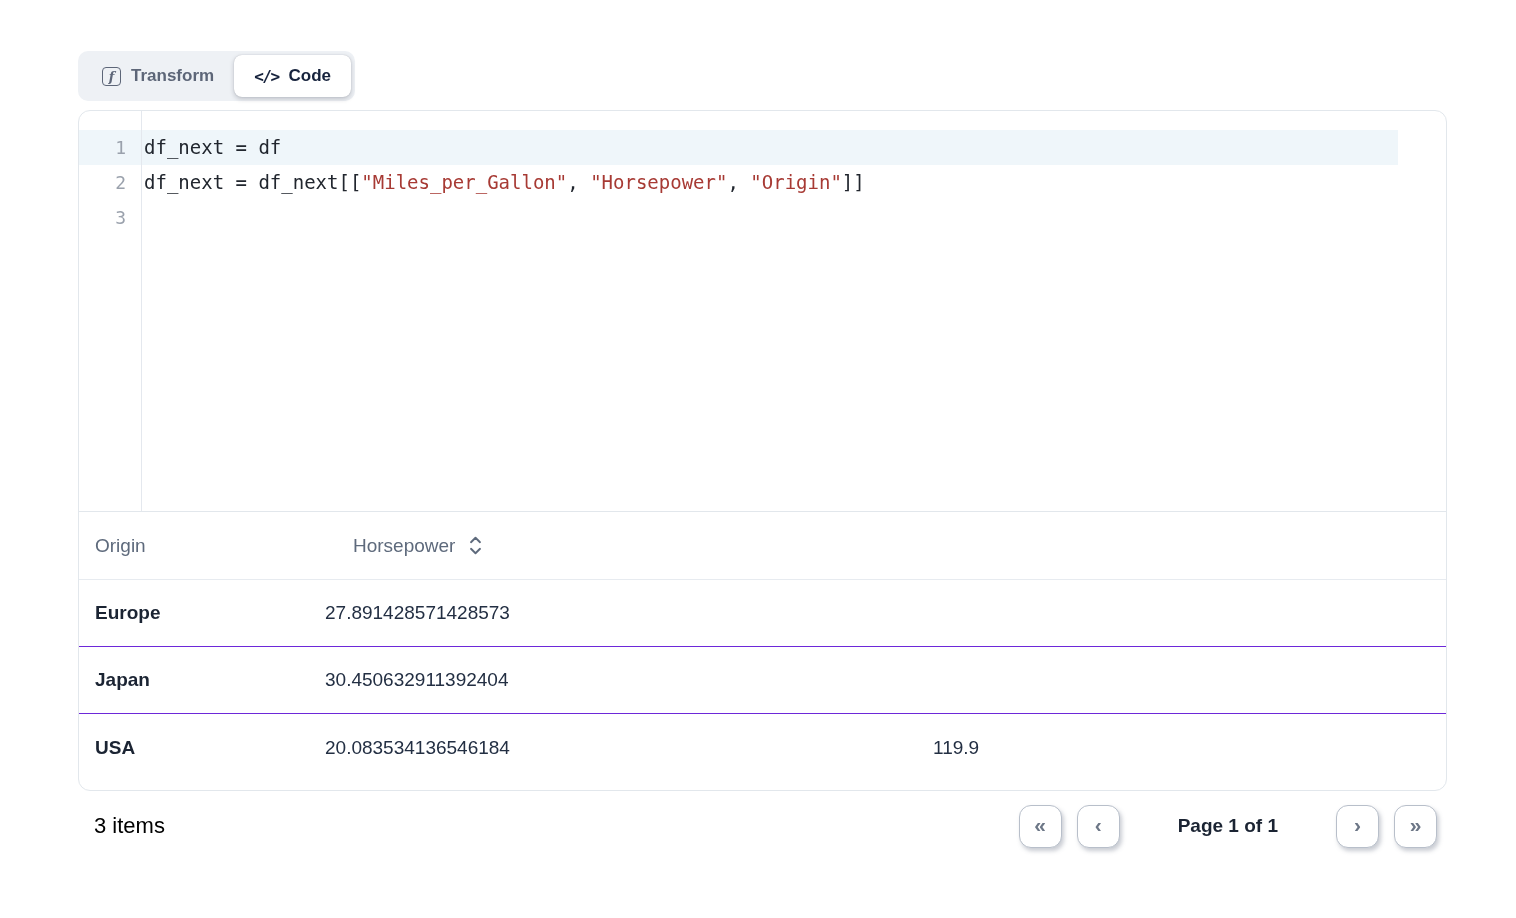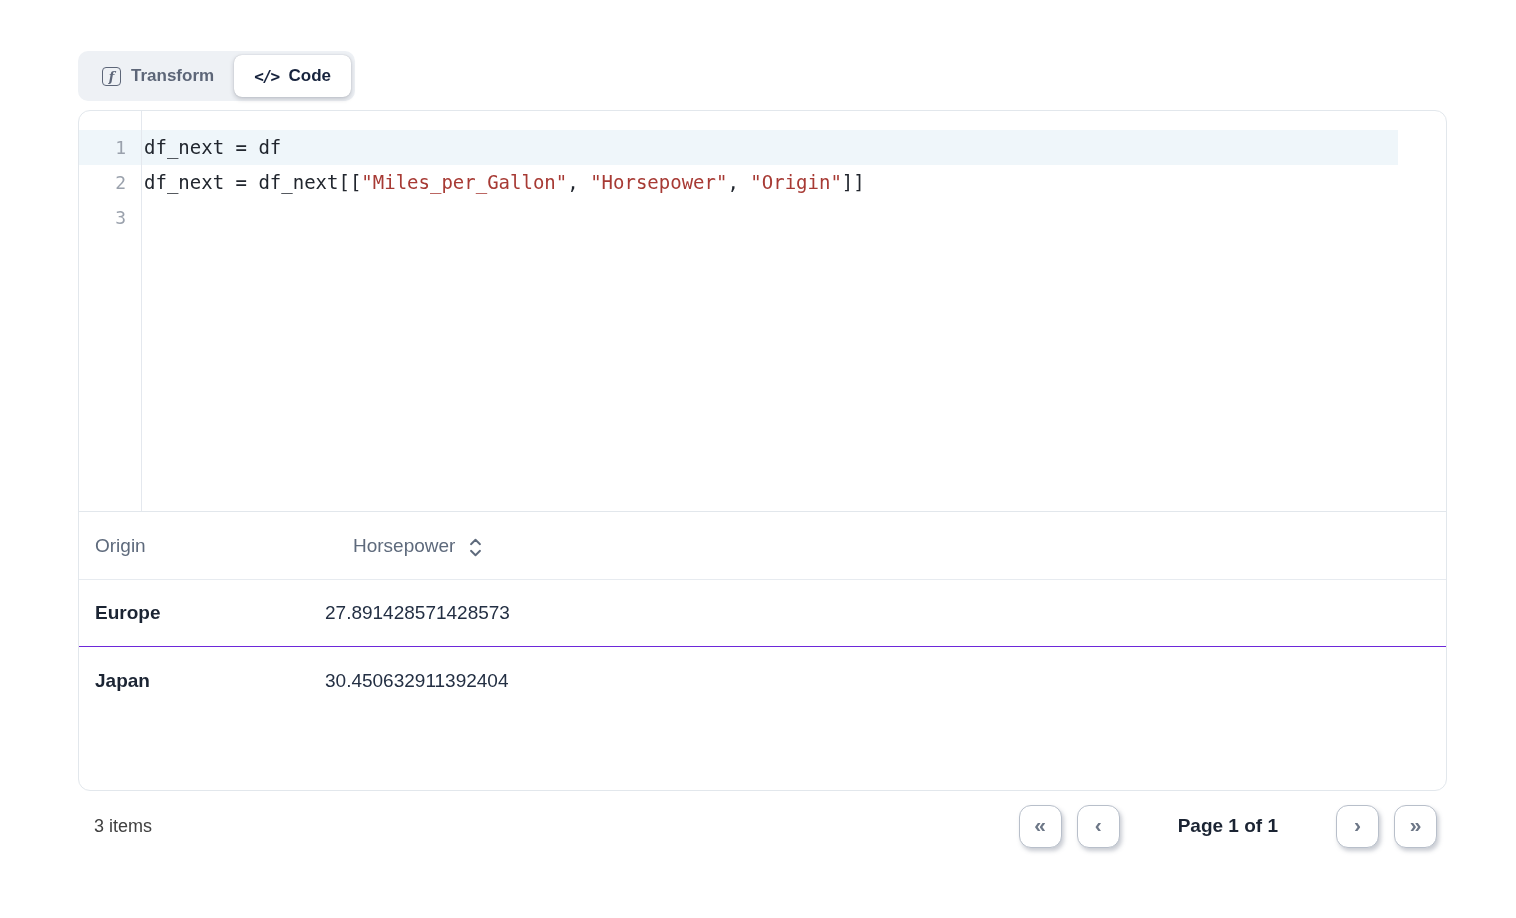--- a/index.html
+++ b/index.html
@@ -102,39 +102,39 @@
   }
   .trow .c0 { width: 230px; flex: 0 0 230px; }
   .trow .c1 { width: 580px; flex: 0 0 580px; }
   .trow .c2 { flex: 1; margin-left: 28px; }
   .thead {
     height: 68px;
     border-bottom: 1px solid #e7ebf0;
     color: #5e6a7c;
     font-size: 19px;
   }
-  .th { display: flex; align-items: flex-end; gap: 13px; }
+  .th { display: flex; align-items: center; gap: 13px; }
   .sort-icon { display: inline-flex; flex-direction: column; align-items: center; }
   .tbody-row {
     height: 67px;
     border-bottom: 1px solid #6d28d9;
     font-size: 19px;
     color: #232f43;
   }
   .tbody-row:last-child { border-bottom: none; }
   .idx-cell { font-weight: 700; color: #1b2433; }
 
   
   .footer {
     position: absolute; left: 78px; top: 797px;
     width: 1369px; height: 58px;
     display: flex; align-items: center; justify-content: space-between;
     padding: 0 10px 0 16px;
   }
-  .items-count { color: #404040; font-size: 18px; }
+  .items-count { color: #000000; font-size: 22px; }
   .pager { display: flex; align-items: center; }
   .page-btn {
     width: 43px; height: 43px;
     background: #ffffff;
     border: 1.5px solid #b8bfca;
     border-radius: 12px;
     display: flex; align-items: center; justify-content: center;
     color: #6d7787;
     font-size: 21px; font-weight: 700;
     cursor: pointer;
@@ -200,20 +200,25 @@
     </div>
 
     <div class="trow tbody-row">
       <div class="c0 idx-cell">Europe</div>
       <div class="c1">27.891428571428573</div>
     </div>
     <div class="trow tbody-row">
       <div class="c0 idx-cell">Japan</div>
       <div class="c1">30.450632911392404</div>
     </div>
+    <div class="trow tbody-row">
+      <div class="c0 idx-cell">USA</div>
+      <div class="c1">20.083534136546184</div>
+      <div class="c2">119.9</div>
+    </div>
   </div>
 </div>
 
 <div class="footer">
   <span class="items-count">3 items</span>
   <div class="pager">
     <div class="page-btn">
       <span>«</span>
     </div>
     <div class="page-btn">

